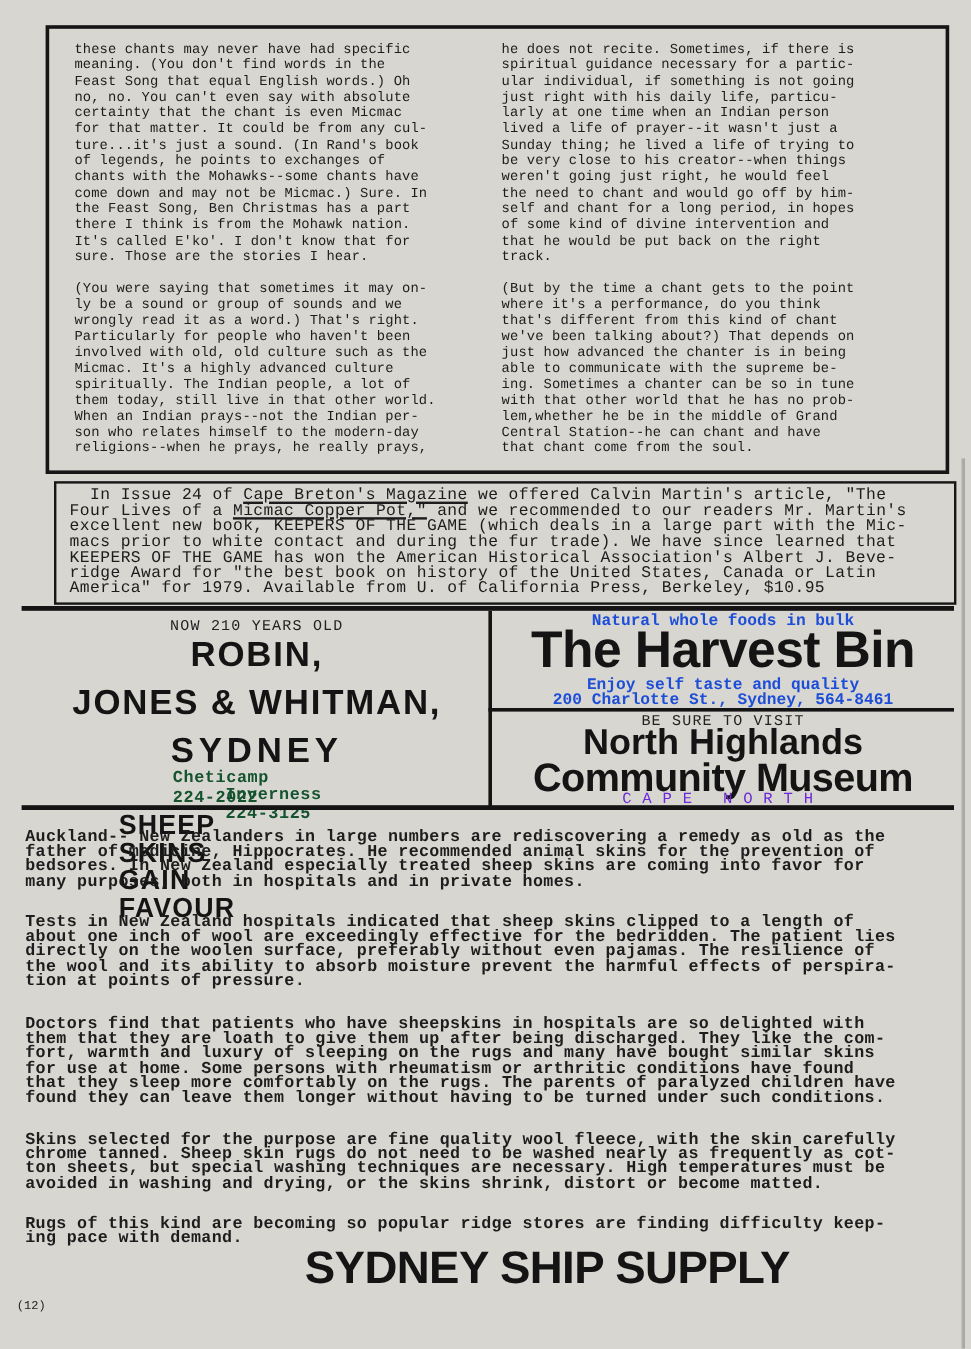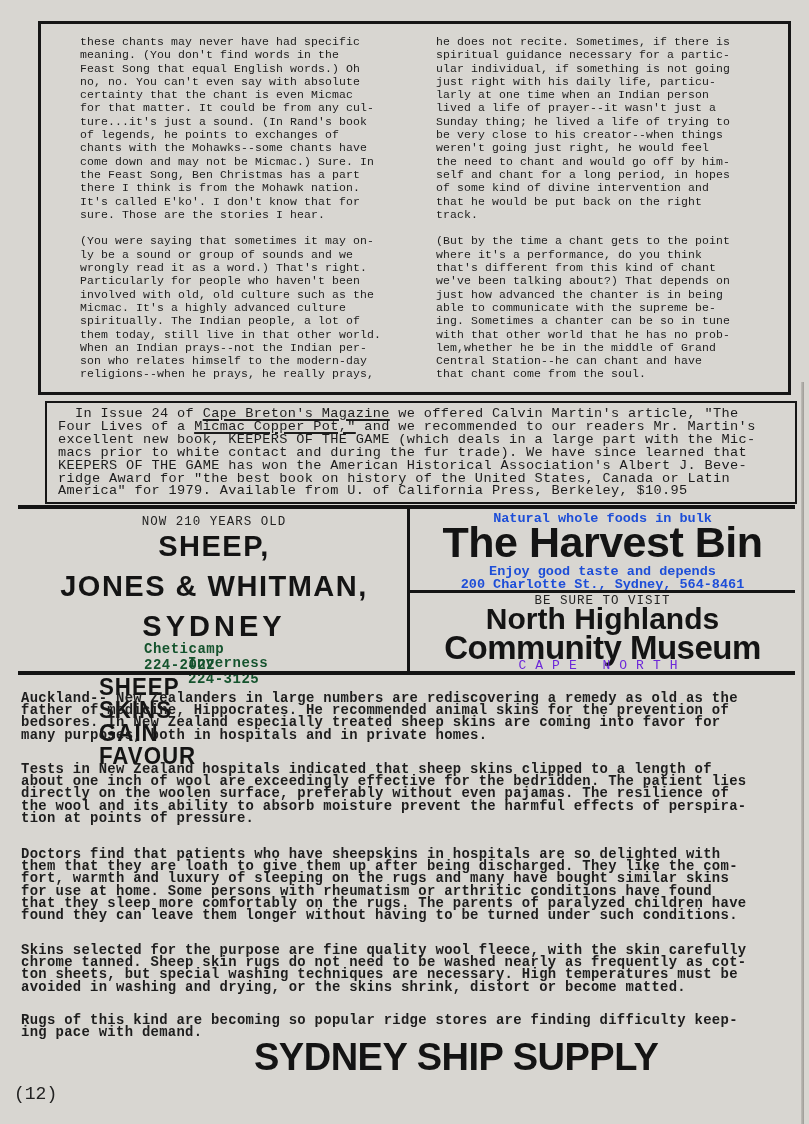--- a/index.html
+++ b/index.html
@@ -21,21 +21,20 @@
   .main-box{
     left:38px;top:21px;width:747px;height:368px;
     border:3px solid #161616;
     background:transparent;
   }
   .col{
     position:absolute;top:11px;
     font-size:11.5px;line-height:13.3px;
     color:#1d1d1d;
     letter-spacing:0.1px;
-    margin-left:18px;
   }
   .col-left{left:21px;width:300px;}
   .col-right{left:377px;width:300px;}
 
   
   .note-box{
     left:45px;top:401px;width:735px;height:99px;
     border:2.5px solid #161616;
     padding-left:13px;
   }
@@ -66,21 +65,21 @@
   }
   .sheep-p{
     font-size:13.9px;line-height:12.2px;letter-spacing:0.3px;
     font-weight:bold;color:#1d1d1d;white-space:pre;
   }
 
   .sydney{
     font-size:38px;letter-spacing:-0.5px;line-height:44px;
     transform:scaleX(1.0);
   }
-  .pageno{font-size:18px;color:#222;}
+  .pageno{font-size:10px;color:#222;}
 
   .edge-shadow{
     left:801px;top:382px;width:3px;height:742px;
     background:linear-gradient(to right,#b9b7b2,#8f8d88);
     opacity:0.8;
   }
 </style>
 </head>
 <body>
 
@@ -148,33 +147,33 @@
 macs prior to white contact and during the fur trade). We have since learned that
 KEEPERS OF THE GAME has won the American Historical Association's Albert J. Beve-
 ridge Award for "the best book on history of the United States, Canada or Latin
 America" for 1979. Available from U. of California Press, Berkeley, $10.95</span></div>
   </div>
 
   <div class="abs rule" style="left:18px;top:505px;width:777px;height:4px;"></div>
 
   <div class="abs">
     <div class="abs ad-center mono tagline" style="left:20px;top:515px;width:388px;">NOW 210 YEARS OLD</div>
-    <div class="abs ad-center sans robin-line" style="left:20px;top:532px;width:388px;">SHEEP,</div>
+    <div class="abs ad-center sans robin-line" style="left:20px;top:532px;width:388px;">ROBIN,</div>
     <div class="abs ad-center sans robin-line" style="left:20px;top:572px;width:388px;">JONES &amp; WHITMAN,</div>
     <div class="abs ad-center sans robin-line" style="left:20px;top:612px;width:388px;letter-spacing:4px;">SYDNEY</div>
     <div class="abs mono phone" style="left:144px;top:641px;">Cheticamp 224-2022</div>
     <div class="abs mono phone" style="left:188px;top:655px;">Inverness 224-3125</div>
   </div>
 
   <div class="abs rule" style="left:407px;top:509px;width:3px;height:163px;"></div>
 
   <div class="abs">
     <div class="abs ad-center mono hb-small" style="left:410px;top:511px;width:385px;font-weight:bold;">Natural whole foods in bulk</div>
     <div class="abs ad-center sans harvest-name" style="left:410px;top:522px;width:385px;">The Harvest Bin</div>
-    <div class="abs ad-center mono hb-small" style="left:410px;top:564px;width:385px;font-weight:bold;">Enjoy good taste and depends</div>
+    <div class="abs ad-center mono hb-small" style="left:410px;top:564px;width:385px;font-weight:bold;">Enjoy self taste and quality</div>
     <div class="abs ad-center mono hb-small" style="left:410px;top:577px;width:385px;font-weight:bold;">200 Charlotte St., Sydney, 564-8461</div>
   </div>
 
   <div class="abs rule" style="left:407px;top:590px;width:388px;height:2.5px;"></div>
 
   <div class="abs">
     <div class="abs ad-center mono tagline" style="left:410px;top:594px;width:385px;">BE SURE TO VISIT</div>
     <div class="abs ad-center sans museum-line1" style="left:410px;top:604px;width:385px;">North Highlands</div>
     <div class="abs ad-center sans museum-line2" style="left:410px;top:631px;width:385px;">Community Museum</div>
     <div class="abs ad-center mono cape" style="left:410px;top:658px;width:385px;">CAPE NORTH</div>

